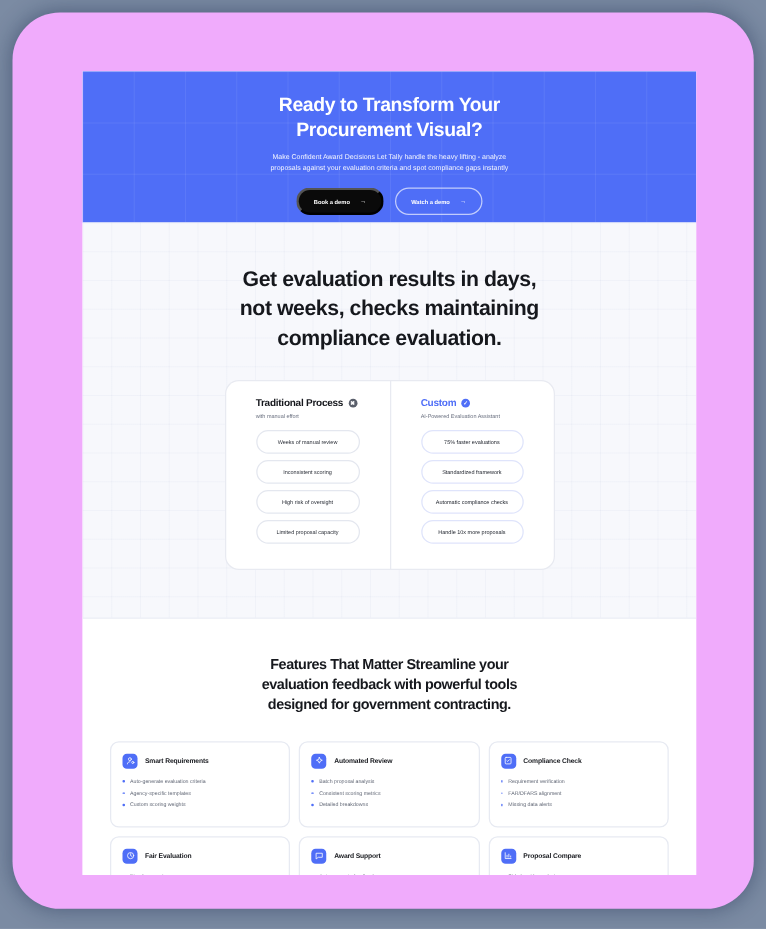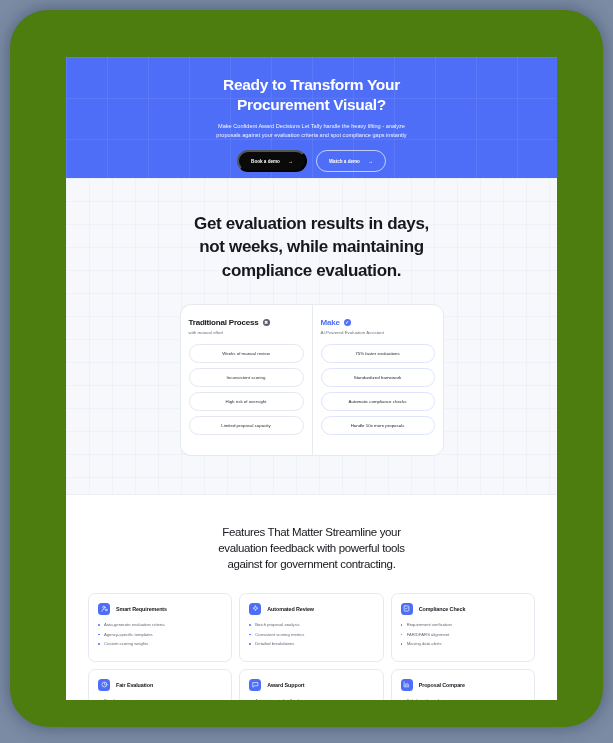--- a/index.html
+++ b/index.html
@@ -6,21 +6,21 @@
   html, body {
     width: 613px; height: 743px;
     background: #7b8ba3;
     font-family: "Liberation Sans", sans-serif;
     overflow: hidden;
   }
   .device-frame {
     position: absolute;
     left: 10px; top: 10px;
     width: 593px; height: 717px;
-    background: #4d7c0f;
+    background: #f0abfc;
     border-radius: 38px;
     box-shadow: 0 0 18px rgba(20,35,70,0.45);
   }
   .screen {
     position: absolute;
     left: 56px; top: 47px;
     width: 491px; height: 643px;
     background: #ffffff;
     overflow: hidden;
   }
@@ -98,21 +98,21 @@
     display: flex;
     justify-content: center;
     gap: 0px;
     width: 264px;
     margin: 0 auto;
   }
   .cmp-card {
     background: #fff;
     border: 1px solid #e8eaf1;
     width: 132px;
-    padding: 13px 8px 15px;
+    padding: 13px 24px 15px;
     position: relative;
     z-index: 3;
   }
   .cmp-card.left { border-radius: 11px 0 0 11px; border-right: none; }
   .cmp-card.right { border-radius: 0 11px 11px 0; }
   .cmp-title-row { display: flex; align-items: center; gap: 4px; margin-bottom: 3px; }
   .cmp-title { font-size: 8px; font-weight: 700; letter-spacing: -0.2px; color: #15171c; }
   .cmp-title.accent { color: #4f6ef7; }
   .badge-dot {
     width: 7px; height: 7px; border-radius: 50%;
@@ -165,21 +165,21 @@
   }
 
   
   .features {
     background: #ffffff;
     padding: 30px 22px 20px;
   }
   .feat-head {
     text-align: center;
     font-size: 11.5px;
-    font-weight: 400;
+    font-weight: 700;
     line-height: 1.38;
     letter-spacing: -0.35px;
     color: #16181d;
     margin-bottom: 20px;
   }
   .feat-grid {
     display: grid;
     grid-template-columns: repeat(3, 1fr);
     gap: 7px;
   }
@@ -241,21 +241,21 @@
             <span class="arw">→</span>
           </button>
         </div>
       </div>
     </section>
 
     <section class="compare-section">
       <div class="compare-grid"></div>
       <h2 class="sec-head">
         <span>Get evaluation results in days,</span><br>
-        <span>not weeks, while maintaining</span><br>
+        <span>not weeks, checks maintaining</span><br>
         <span>compliance evaluation.</span>
       </h2>
 
       <div class="cards-wrap">
         <div class="bracket dark"></div>
         <div class="bracket blue"></div>
 
         <div class="cmp-card left">
           <div class="cmp-title-row">
             <span class="cmp-title">Traditional Process</span>
@@ -263,37 +263,37 @@
           </div>
           <div class="cmp-sub">with manual effort</div>
           <div class="pill">Weeks of manual review</div>
           <div class="pill">Inconsistent scoring</div>
           <div class="pill">High risk of oversight</div>
           <div class="pill">Limited proposal capacity</div>
         </div>
 
         <div class="cmp-card right">
           <div class="cmp-title-row">
-            <span class="cmp-title accent">Make</span>
+            <span class="cmp-title accent">Custom</span>
             <span class="badge-dot blue">✓</span>
           </div>
           <div class="cmp-sub">AI-Powered Evaluation Assistant</div>
           <div class="pill accent">75% faster evaluations</div>
           <div class="pill accent">Standardized framework</div>
           <div class="pill accent">Automatic compliance checks</div>
           <div class="pill accent">Handle 10x more proposals</div>
         </div>
       </div>
     </section>
 
     <section class="features">
       <h2 class="feat-head">
         <span>Features That Matter Streamline your</span><br>
         <span>evaluation feedback with powerful tools</span><br>
-        <span>against for government contracting.</span>
+        <span>designed for government contracting.</span>
       </h2>
       <div class="feat-grid" id="feat-grid">
           <div class="feat-card">
             <div class="feat-top">
               <span class="feat-icon">
                 <svg viewBox="0 0 24 24" fill="none" stroke="currentColor" stroke-width="2.2" stroke-linecap="round">
                   <circle cx="10" cy="8" r="4"></circle>
                   <path d="M3 21c0-4 3.5-6 7-6"></path>
                   <circle cx="18" cy="17" r="3"></circle>
                 </svg>

